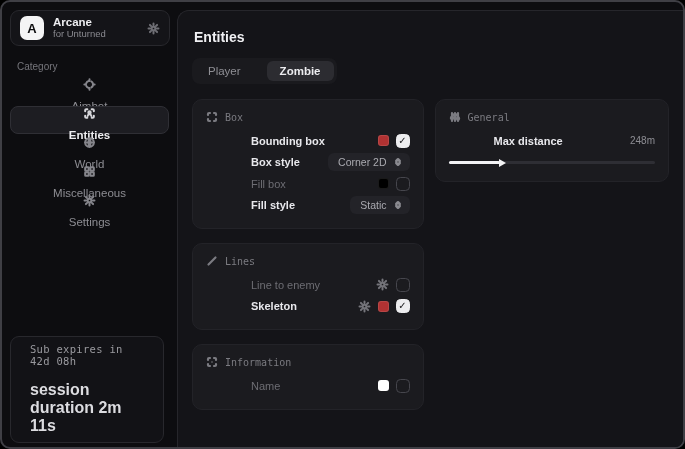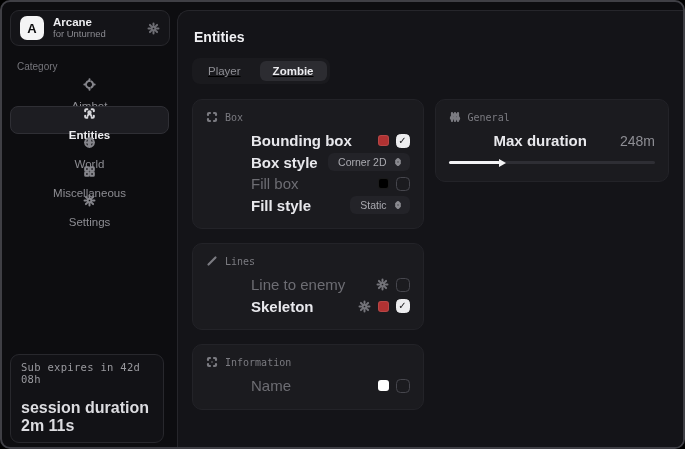--- a/index.html
+++ b/index.html
@@ -38,71 +38,71 @@
     color:#86868c; cursor:default;flex-direction:column;
   }
   .nav-item .nav-label { font-size:11.5px; color:#8d8d93; }
   .nav-item.on { background:#1d1d22; border-color:#2f2f35; }
   .nav-item.on .nav-label { color:#ededf0; font-weight:bold; }
   .nav-item.on { color:#d6d6da; }
 
   .status-card {
     position:absolute; left:8px; right:13px; bottom:4px;
     background:#121216; border:1px solid #28282d; border-radius:9px;
-    padding:6px 10px 7px;
+    padding:6px 19px 7px;
   }
   .status-line1 { font-family:"DejaVu Sans Mono","Liberation Mono",monospace; font-size:10.5px; color:#9a9a9f; letter-spacing:.3px; }
   .status-line2 { margin-top:14px; font-size:16px; font-weight:bold; color:#dcdce0; }
 
   
   .main {
     position:absolute; left:175px; top:8px; right:0; bottom:0;
     background:#141418; border-left:1px solid #26262b; border-top:1px solid #26262b;
     border-top-left-radius:12px; padding:13px 14px 12px 14px;
   }
   .page-title { font-size:14px; font-weight:bold; color:#f0f0f3; margin:5px 0 13px 2px; }
 
-  .tabs { display:inline-flex; background:#1a1a1e; border-radius:8px; padding:3px; gap:6px;text-decoration:underline; }
+  .tabs { display:inline-flex; background:#1a1a1e; border-radius:8px; padding:3px; gap:13px; }
   .tab { padding:4px 13px; border-radius:6px; font-size:11.5px; color:#8f8f95; cursor:default; }
   .tab.on { background:#2c2c31; color:#ececef; font-weight:bold; }
 
   .columns { display:flex; gap:11px; margin-top:15px; align-items:flex-start; }
   .col-left { width:237px; display:flex; flex-direction:column; gap:14px; }
   .col-right { width:240px; }
 
   .card {
     background:#1b1b1f; border:1px solid #232328; border-radius:10px;
     padding:9px 13px 12px;
   }
   .card-header {
     display:flex; align-items:center; gap:7px; margin:2px 0 7px;
     color:#7b7b81; font-family:"DejaVu Sans Mono","Liberation Mono",monospace; font-size:10px;
   }
   .row { display:flex; align-items:center; justify-content:space-between; min-height:21.5px; }
-  .rlabel { font-size:15px; color:#6d6d73;padding-left:45px; }
+  .rlabel { font-size:11px; color:#6d6d73;padding-left:45px; }
   .rlabel.on { color:#e8e8ec; font-weight:bold; }
   .controls { display:flex; align-items:center; gap:7px; }
 
   .swatch { width:11px; height:11px; border-radius:3px; border:1px solid rgba(255,255,255,.10); }
   .checkbox {
     width:14px; height:14px; border-radius:4.5px; border:1.5px solid #46464d;
     display:flex; align-items:center; justify-content:center;
   }
   .checkbox.on { background:#ededef; border-color:#ededef; }
   .checkbox.on::after { content:"\2713"; font-size:10px; font-weight:bold; color:#18181b; line-height:1; }
 
   .dropdown {
     display:flex; align-items:center; gap:6px; background:#232328; border-radius:6px;
     padding:3px 7px 3px 10px; font-size:10.5px; color:#aaaab0;
   }
   .dropdown .ic { color:#8a8a90; }
 
   .row-gear { color:#75757b; display:flex; }
 
-  .value-text { font-size:14px; color:#8e8e94; }
+  .value-text { font-size:10px; color:#8e8e94; }
 
   .slider { position:relative; height:12px; margin-top:5px; display:flex; align-items:center; }
   .slider-track { position:relative; width:100%; height:3px; background:#2e2e34; border-radius:2px; }
   .slider-fill { position:relative; height:3px; background:#f3f3f5; border-radius:2px; }
   .slider-fill::after {
     content:""; position:absolute; right:-6px; top:50%; transform:translateY(-50%);
     width:0; height:0; border-left:7px solid #f3f3f5;
     border-top:4.5px solid transparent; border-bottom:4.5px solid transparent;
   }
 
@@ -334,21 +334,21 @@
                 <path d="M6 4v16M12 4v16M18 4v16"></path>
                 <circle cx="6" cy="14" r="2.2" fill="#1b1b1f"></circle>
                 <circle cx="12" cy="8" r="2.2" fill="#1b1b1f"></circle>
                 <circle cx="18" cy="15" r="2.2" fill="#1b1b1f"></circle>
               </svg>
             </span>
             <span>General</span>
           </div>
 
           <div class="row">
-            <span class="rlabel on">Max duration</span>
+            <span class="rlabel on">Max distance</span>
             <span class="value-text">248m</span>
           </div>
 
           <div class="slider">
             <div class="slider-track">
               <div class="slider-fill" style="width: 24.8%;"></div>
             </div>
           </div>
         </div>
 

